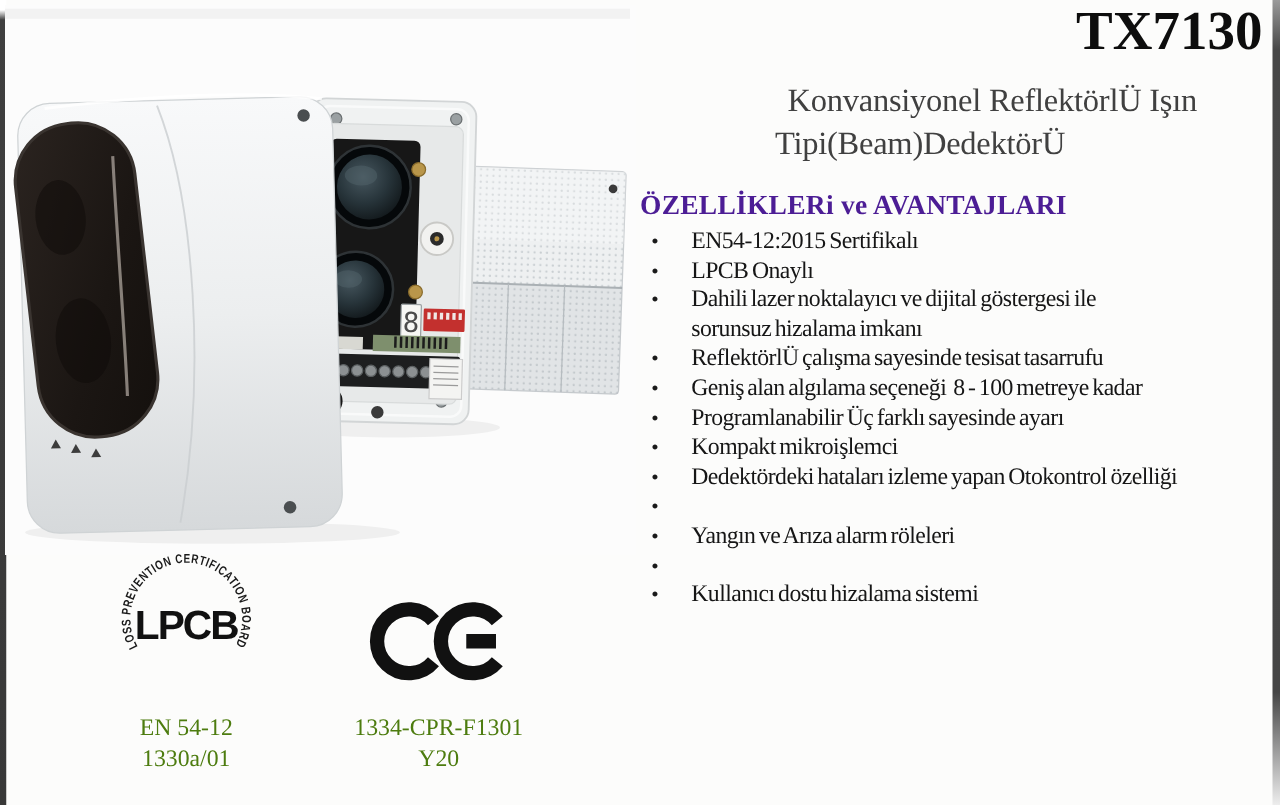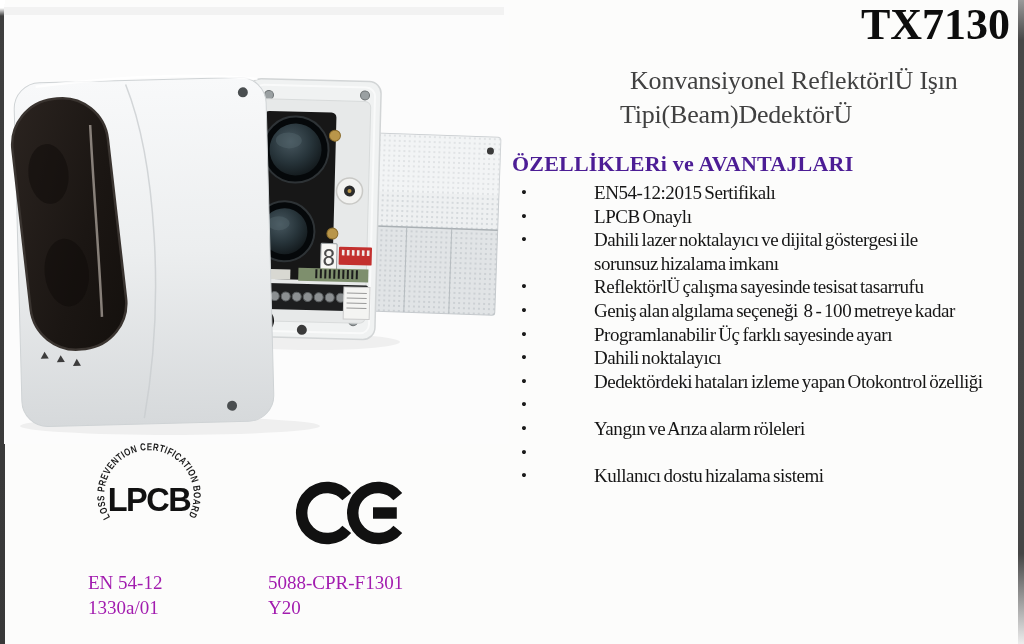--- a/index.html
+++ b/index.html
@@ -21,25 +21,25 @@
     font-size:26px;line-height:34px;color:#404040;letter-spacing:-0.2px;}
   .subtitle .l1{margin-left:10px;}
   
   .features{position:absolute;left:512px;top:152px;width:506px;}
   .features-heading{margin:0 0 5px 0;font-size:22px;line-height:24px;font-weight:700;
     color:#4c1d95;letter-spacing:0.2px;}
   .feat-item{display:flex;align-items:flex-start;}
   .feat-bullet{flex:0 0 41px;box-sizing:border-box;padding-left:9px;
     font-size:17px;line-height:23.6px;color:#1a1a1a;}
   .feat-text{white-space:pre;font-size:19px;line-height:23.6px;
-    letter-spacing:-0.45px;word-spacing:-1.5px;color:#161616;margin-left:41px;}
+    letter-spacing:-0.45px;word-spacing:-1.5px;color:#161616;}
   
   .lpcb-wrap{position:absolute;left:88px;top:438px;width:122px;height:122px;}
   .ce-wrap{position:absolute;left:292px;top:474px;width:118px;height:78px;}
-  .cert-label{position:absolute;text-align:left;font-size:19px;line-height:24px;color:#a21caf;}
+  .cert-label{position:absolute;text-align:center;font-size:19px;line-height:24px;color:#4d7c0f;}
   .lbl-en{left:88px;top:571px;width:122px;}
   .lbl-en2{left:88px;top:596px;width:122px;}
   .lbl-ce{left:268px;top:571px;width:166px;}
   .lbl-ce2{left:268px;top:596px;width:166px;}
   .photo{position:absolute;left:4px;top:4px;}
 </style>
 </head>
 <body>
 
 <div class="page">
@@ -238,21 +238,21 @@
           <span class="feat-text">Geniş alan algılama seçeneği  8 - 100 metreye kadar</span>
         </div>
 
         <div class="feat-item">
           <span class="feat-bullet">•</span>
           <span class="feat-text">Programlanabilir Üç farklı sayesinde ayarı</span>
         </div>
 
         <div class="feat-item">
           <span class="feat-bullet">•</span>
-          <span class="feat-text">Dahili noktalayıcı</span>
+          <span class="feat-text">Kompakt mikroişlemci</span>
         </div>
 
         <div class="feat-item">
           <span class="feat-bullet">•</span>
           <span class="feat-text">Dedektördeki hataları izleme yapan Otokontrol özelliği</span>
         </div>
 
         <div class="feat-item">
           <span class="feat-bullet">•</span>
         </div>
@@ -285,16 +285,16 @@
   <div class="cert-label lbl-en">EN 54-12</div>
   <div class="cert-label lbl-en2">1330a/01</div>
 
   <svg class="ce-wrap" viewBox="0 0 134 80" xmlns="http://www.w3.org/2000/svg">
     <g fill="none" stroke="#111111" stroke-width="13">
       <path d="M 62.2,21.4 A 29,29 0 1 0 62.2,58.6"></path>
       <path d="M 120.2,21.4 A 29,29 0 1 0 120.2,58.6"></path>
       <path d="M 92,40 L 119,40"></path>
     </g>
   </svg>
-  <div class="cert-label lbl-ce">5088-CPR-F1301</div>
+  <div class="cert-label lbl-ce">1334-CPR-F1301</div>
   <div class="cert-label lbl-ce2">Y20</div>
 
 </div>
 
 </body></html>

